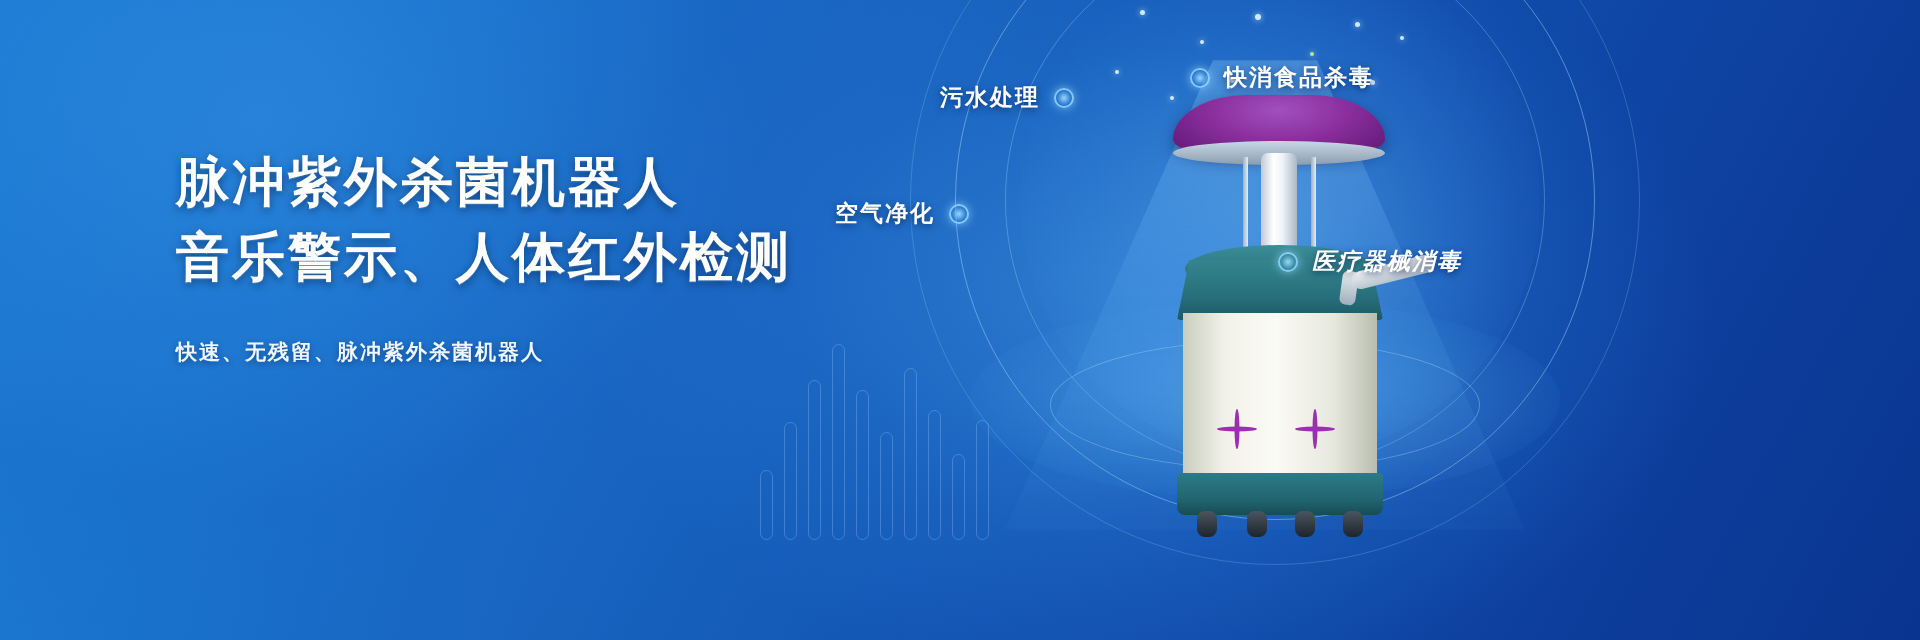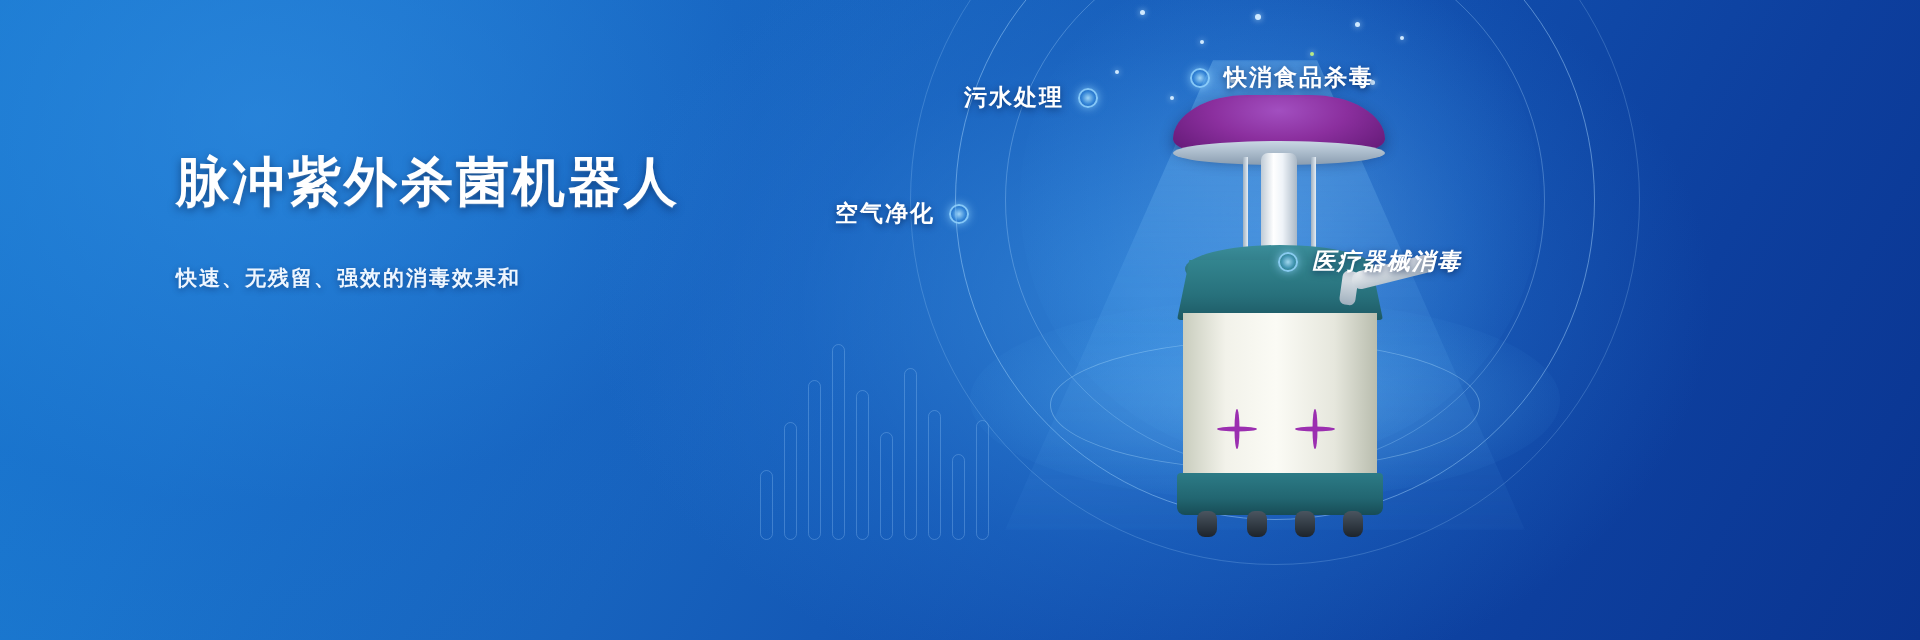--- a/index.html
+++ b/index.html
@@ -131,34 +131,35 @@
   .feat .txt{
     color:#ffffff;font-family:"Liberation Serif",serif;font-weight:700;font-size:23px;
     letter-spacing:2px;text-shadow:0 2px 7px rgba(3,26,72,.65);
   }
   .node{
     width:20px;height:20px;border-radius:50%;flex:0 0 auto;
     border:2px solid rgba(150,215,255,.85);
     background:radial-gradient(circle,rgba(180,230,255,.85) 0%,rgba(90,180,245,.35) 55%,rgba(60,150,230,0) 75%);
     box-shadow:0 0 10px rgba(150,215,255,.75);
   }
-  .f-waste{left:964px;top:82px;}
+  .f-waste{left:940px;top:82px;}
   .f-air{left:835px;top:198px;}
   .f-food{left:1190px;top:62px;}
   .f-med{left:1278px;top:246px;font-style:italic;}
 </style>
 </head>
 <body>
 
 <div class="stage">
 
   <div class="copy">
     <div class="title-line">脉冲紫外杀菌机器人</div>
+    <div class="title-line second">音乐警示、人体红外检测</div>
     <div class="sub">
-      <div class="sub-line">快速、无残留、强效的消毒效果和</div>
+      <div class="sub-line">快速、无残留、脉冲紫外杀菌机器人</div>
     </div>
   </div>
 
   <div class="bars">
     <span style="left:0px;height:70px;"></span>
     <span style="left:24px;height:118px;"></span>
     <span style="left:48px;height:160px;"></span>
     <span style="left:72px;height:196px;"></span>
     <span style="left:96px;height:150px;"></span>
     <span style="left:120px;height:108px;"></span>

